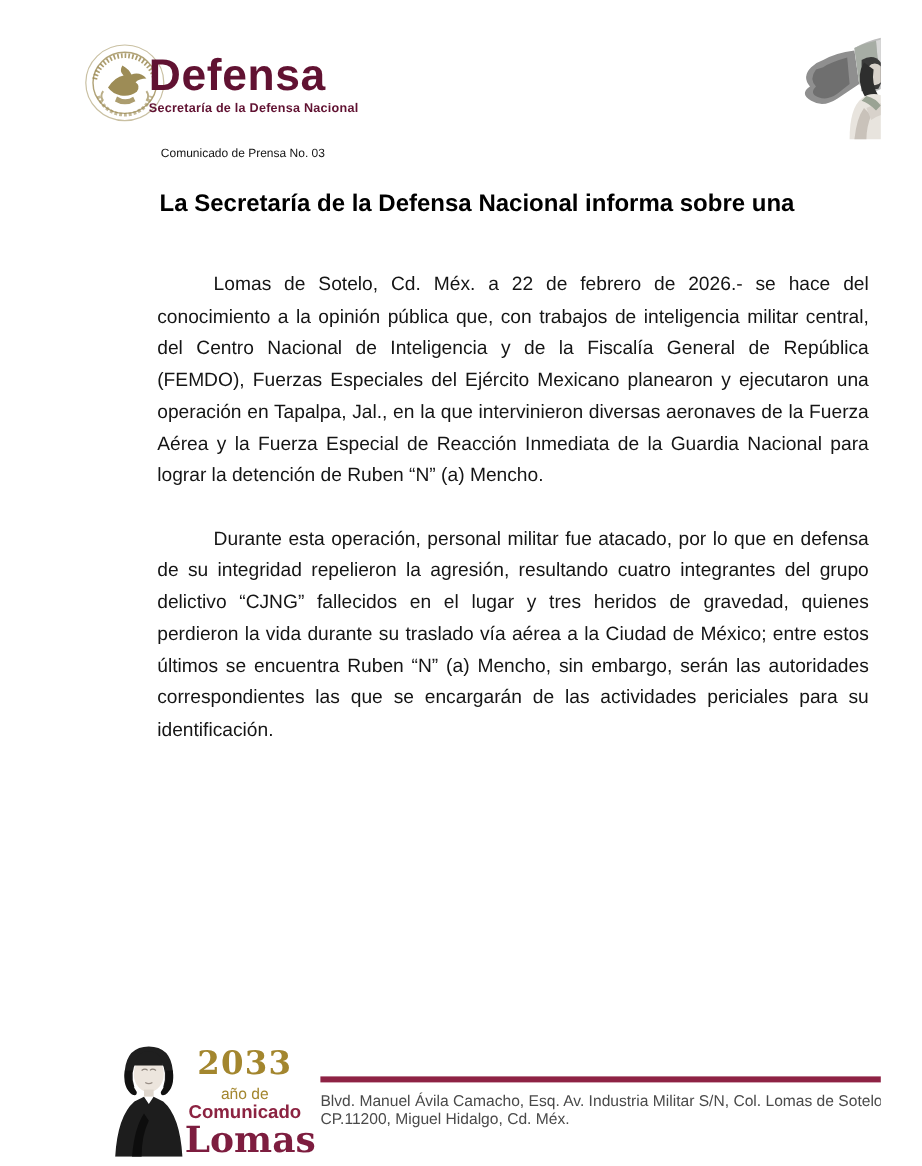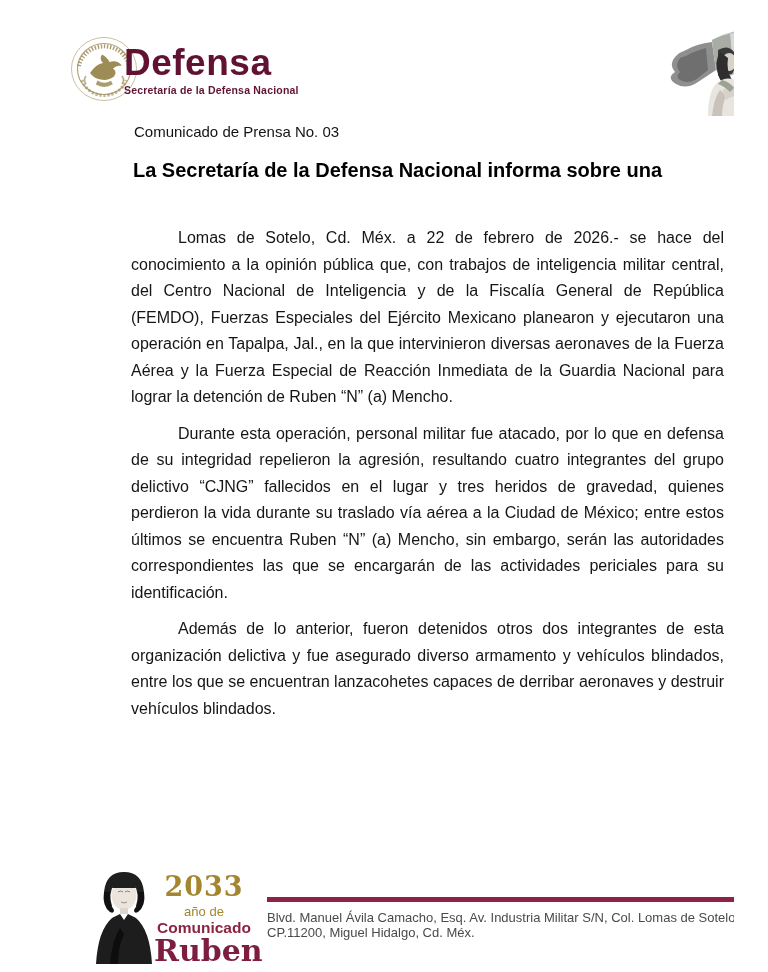--- a/index.html
+++ b/index.html
@@ -44,21 +44,21 @@
   .flag-illustration {
     position: absolute;
     left: 626px; top: 20px;
     width: 126px; height: 104px;
   }
 
   
   .comunicado {
     position: absolute;
     left: 100px; top: 123px;
-    font-size: 15px;
+    font-size: 10px;
     color: #141414;
   }
 
   
   .doc-title {
     position: absolute;
     left: 0; right: 0; top: 155px;
     margin: 0;
     text-align: center;
     font-size: 20px;
@@ -75,21 +75,21 @@
     width: 593px;
   }
   .body-text p {
     margin: 0;
     text-align: justify;
     text-indent: 47px;
     font-size: 16px;
     line-height: 26.5px;
     color: #151515;
   }
-  .body-text p + p { margin-top: 10px; }
+  .body-text p + p { margin-top: 26px; }
 
   
   .portrait {
     position: absolute;
     left: 56px; top: 868px;
     width: 68px; height: 96px;
   }
   .yearblock {
     position: absolute;
     left: 120px; top: 873px;
@@ -195,21 +195,20 @@
 
   <div class="comunicado">Comunicado de Prensa No. 03</div>
 
   <h1 class="doc-title">
     <span>La Secretaría de la Defensa Nacional informa sobre una</span>
   </h1>
 
   <div class="body-text">
     <p>Lomas de Sotelo, Cd. Méx. a 22 de febrero de 2026.- se hace del conocimiento a la opinión pública que, con trabajos de inteligencia militar central, del Centro Nacional de Inteligencia y de la Fiscalía General de República (FEMDO), Fuerzas Especiales del Ejército Mexicano planearon y ejecutaron una operación en Tapalpa, Jal., en la que intervinieron diversas aeronaves de la Fuerza Aérea y la Fuerza Especial de Reacción Inmediata de la Guardia Nacional para lograr la detención de Ruben “N” (a) Mencho.</p>
     <p>Durante esta operación, personal militar fue atacado, por lo que en defensa de su integridad repelieron la agresión, resultando cuatro integrantes del grupo delictivo “CJNG” fallecidos en el lugar y tres heridos de gravedad, quienes perdieron la vida durante su traslado vía aérea a la Ciudad de México; entre estos últimos se encuentra Ruben “N” (a) Mencho, sin embargo, serán las autoridades correspondientes las que se encargarán de las actividades periciales para su identificación.</p>
-    <p>Además de lo anterior, fueron detenidos otros dos integrantes de esta organización delictiva y fue asegurado diverso armamento y vehículos blindados, entre los que se encuentran lanzacohetes capaces de derribar aeronaves y destruir vehículos blindados.</p>
   </div>
 
   <div class="portrait">
     <svg viewBox="0 0 68 96" width="68" height="96" aria-hidden="true">
 
       <path d="M34 4 Q16 4 14 24 Q13 34 18 40 L22 38 Q18 26 24 16 Q28 10 34 10 Q40 10 44 16 Q50 26 46 38 L50 40 Q55 34 54 24 Q52 4 34 4 Z" fill="#1f1f1f"></path>
       <path d="M14 24 q-2 14 6 20 q4 2 4 -2 q-6 -8 -4 -18 Z" fill="#111111"></path>
       <path d="M54 24 q2 14 -6 20 q-4 2 -4 -2 q6 -8 4 -18 Z" fill="#111111"></path>
 
       <ellipse cx="34" cy="27" rx="12.5" ry="15" fill="#ece5dd"></ellipse>
@@ -222,21 +221,21 @@
 
       <path d="M6 96 Q8 62 22 50 L30 46 L34 52 L38 46 L46 50 Q60 62 62 96 Z" fill="#1d1d1d"></path>
       <path d="M20 96 Q22 72 30 60 L34 66 Q28 78 28 96 Z" fill="#0d0d0d"></path>
     </svg>
   </div>
 
   <div class="yearblock">
     <div class="year-num">2033</div>
     <div class="year-label">año de</div>
     <div class="person-first">Comunicado</div>
-    <div class="person-last">Ruben</div>
+    <div class="person-last">Lomas</div>
   </div>
 
   <div class="footer-right">
     <div class="footer-bar"></div>
     <div class="footer-address">
       <div>Blvd. Manuel Ávila Camacho, Esq. Av. Industria Militar S/N, Col. Lomas de Sotelo, CP.11200, Miguel Hidalgo, Cd. Méx.</div>
     </div>
   </div>
 
 </div>

